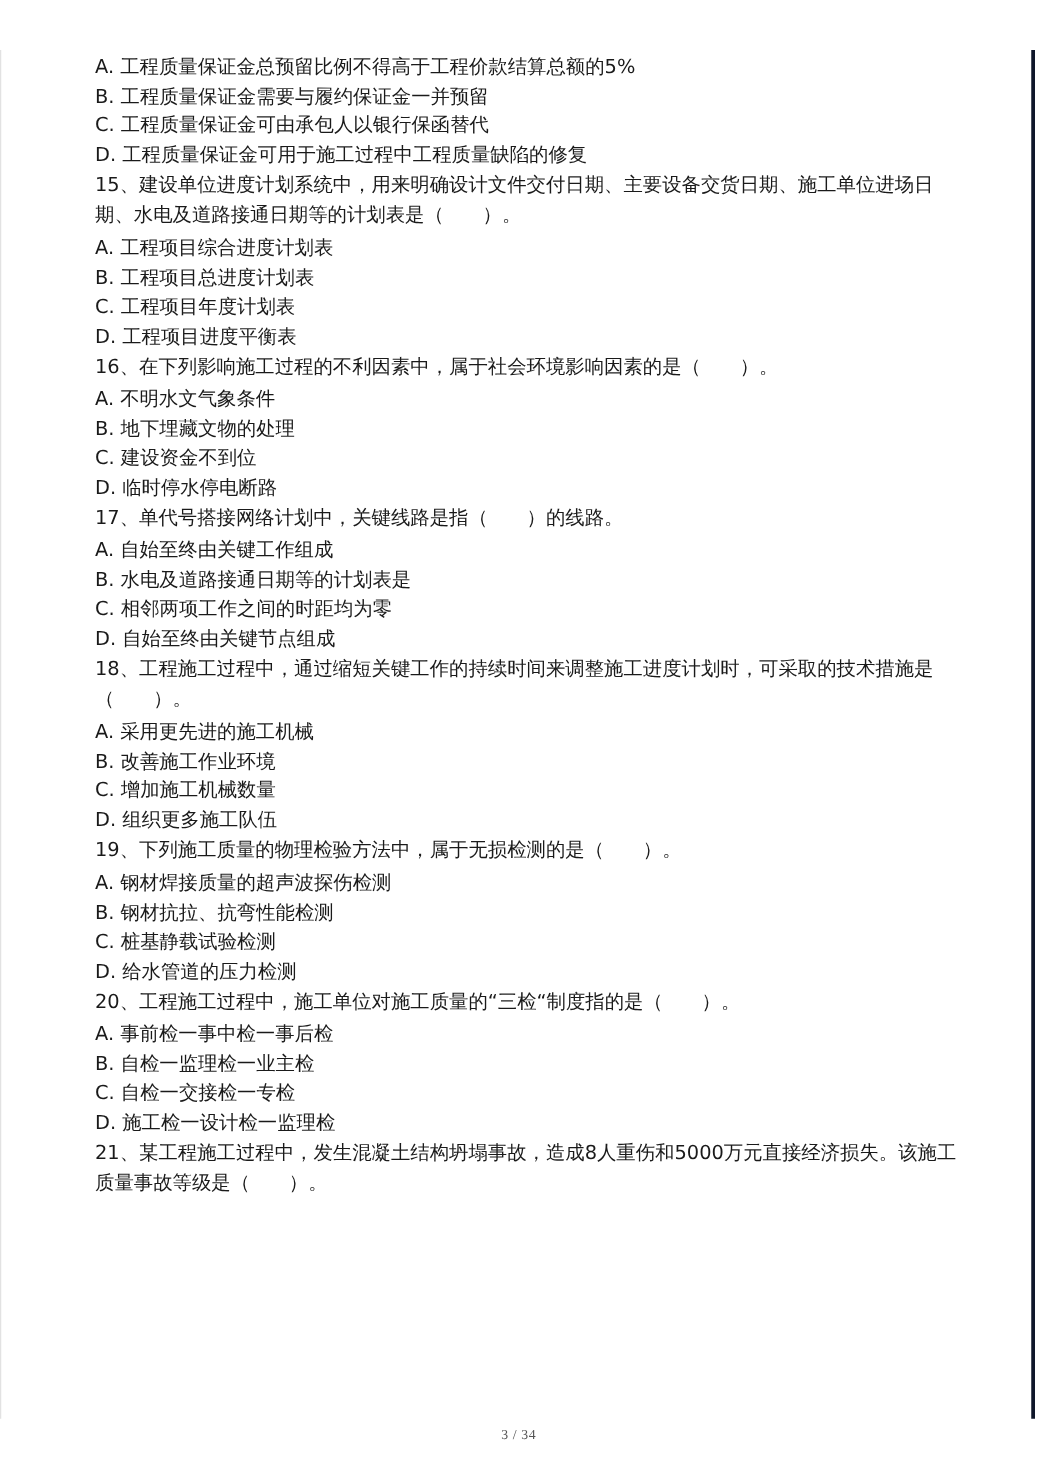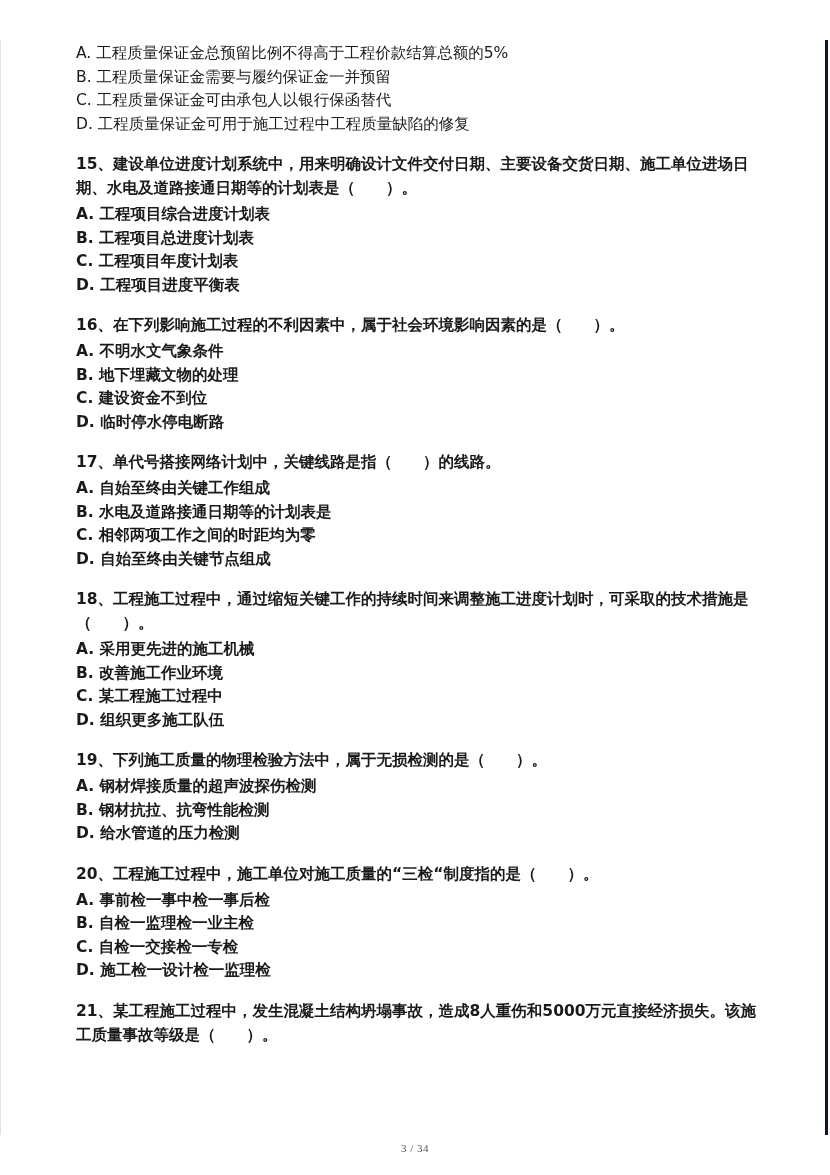--- a/index.html
+++ b/index.html
@@ -31,22 +31,21 @@
     top: 0;
     width: 690px;
     font-size: 15.5px;
     line-height: 23.5px;
   }
   .option {
     display: block;
     white-space: nowrap;
   }
   .question-block {
-    margin-top: 16px;
-    font-weight: bold;
+    margin-top: 0;
   }
   .question-text {
     display: block;
     line-height: 24px;
     margin-bottom: 3px;
   }
   .lead-options {
     margin-top: 0px;
   }
   .page-number {
@@ -95,28 +94,29 @@
       <span class="option">A. 自始至终由关键工作组成</span>
       <span class="option">B. 水电及道路接通日期等的计划表是</span>
       <span class="option">C. 相邻两项工作之间的时距均为零</span>
       <span class="option">D. 自始至终由关键节点组成</span>
     </div>
 
     <div class="question-block">
       <span class="question-text">18、工程施工过程中，通过缩短关键工作的持续时间来调整施工进度计划时，可采取的技术措施是（　　）。</span>
       <span class="option">A. 采用更先进的施工机械</span>
       <span class="option">B. 改善施工作业环境</span>
-      <span class="option">C. 某工程施工过程中</span>
+      <span class="option">C. 增加施工机械数量</span>
       <span class="option">D. 组织更多施工队伍</span>
     </div>
 
     <div class="question-block">
       <span class="question-text">19、下列施工质量的物理检验方法中，属于无损检测的是（　　）。</span>
       <span class="option">A. 钢材焊接质量的超声波探伤检测</span>
       <span class="option">B. 钢材抗拉、抗弯性能检测</span>
+      <span class="option">C. 桩基静载试验检测</span>
       <span class="option">D. 给水管道的压力检测</span>
     </div>
 
     <div class="question-block">
       <span class="question-text">20、工程施工过程中，施工单位对施工质量的“三检“制度指的是（　　）。</span>
       <span class="option">A. 事前检一事中检一事后检</span>
       <span class="option">B. 自检一监理检一业主检</span>
       <span class="option">C. 自检一交接检一专检</span>
       <span class="option">D. 施工检一设计检一监理检</span>
     </div>

